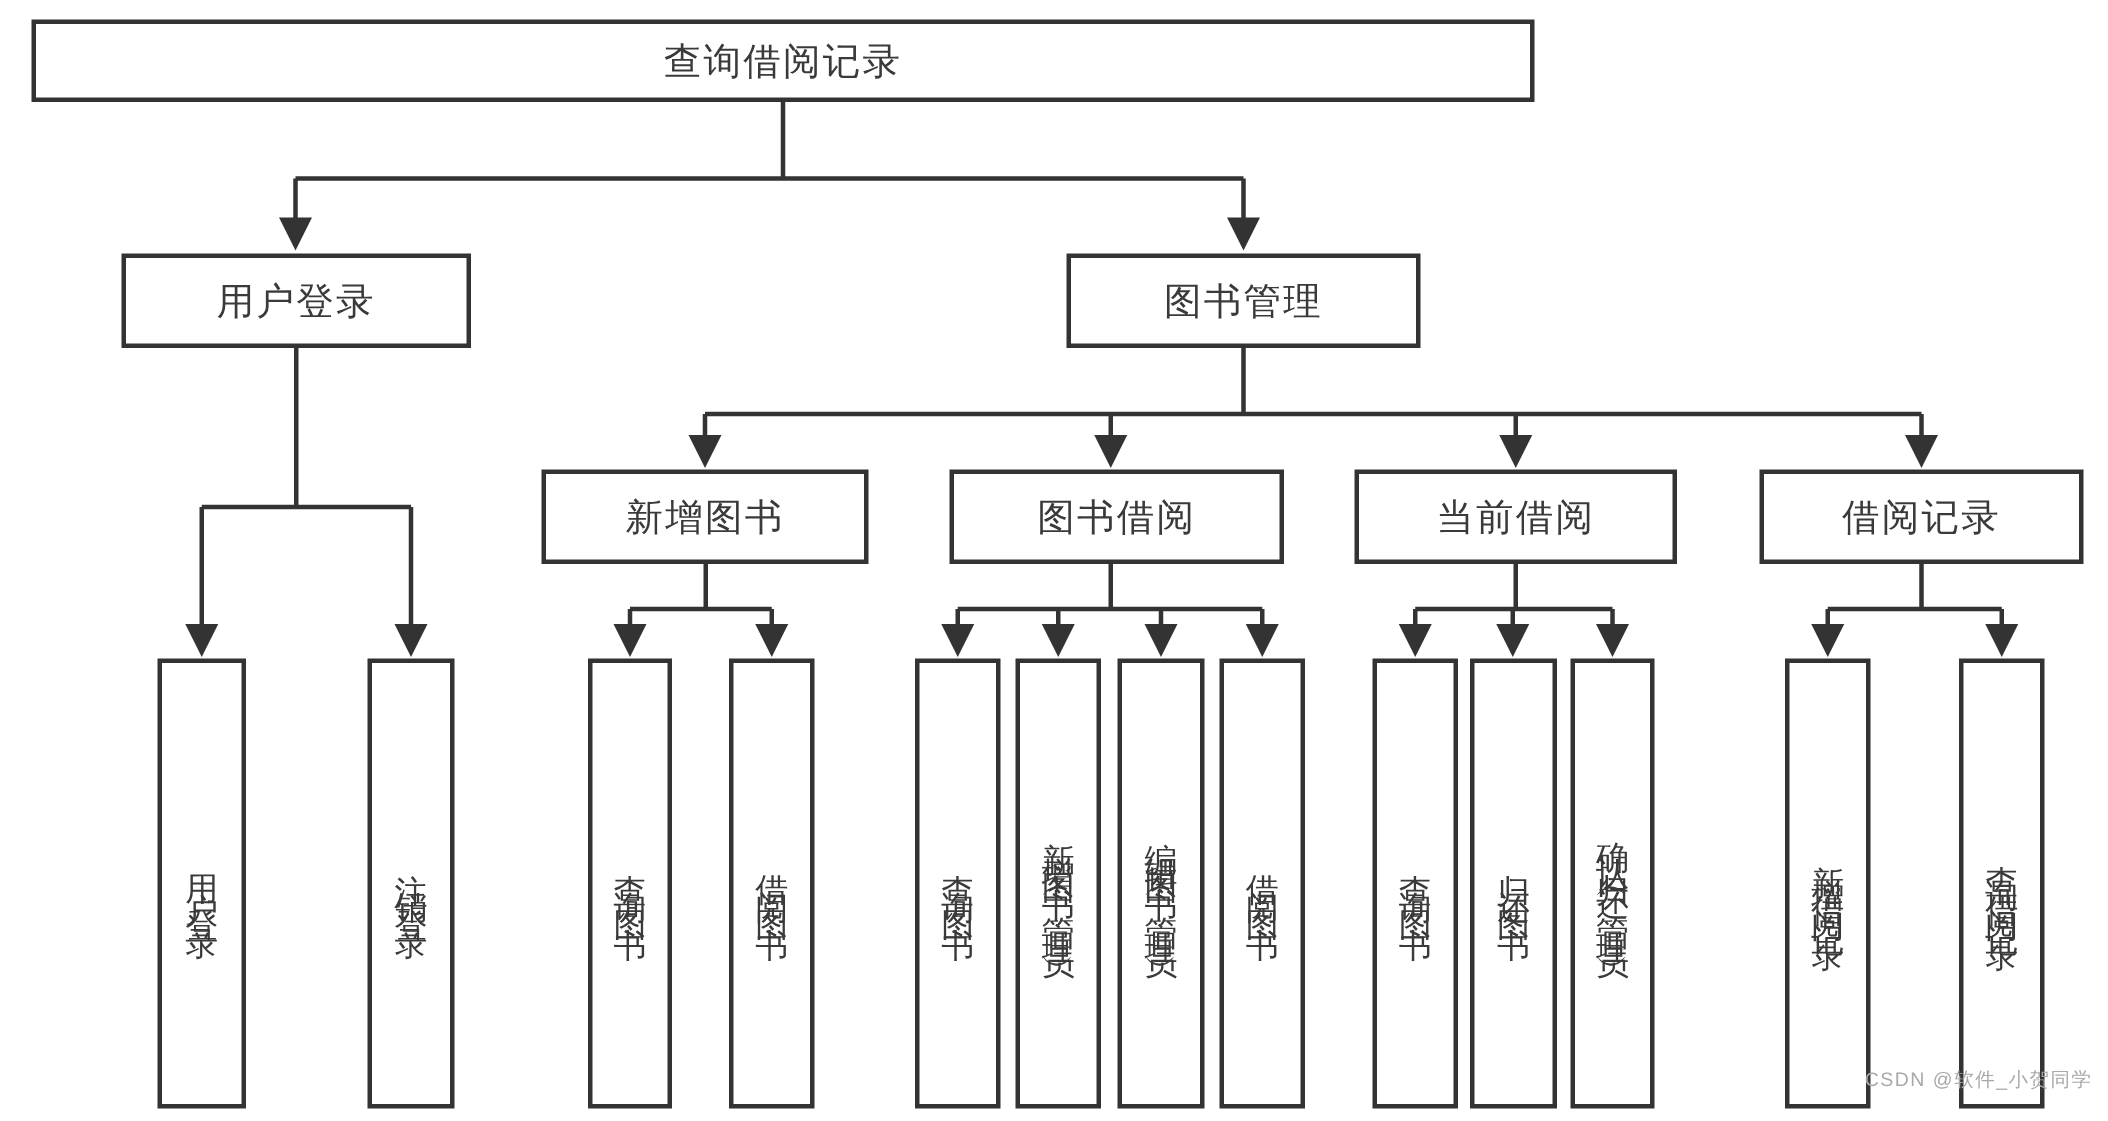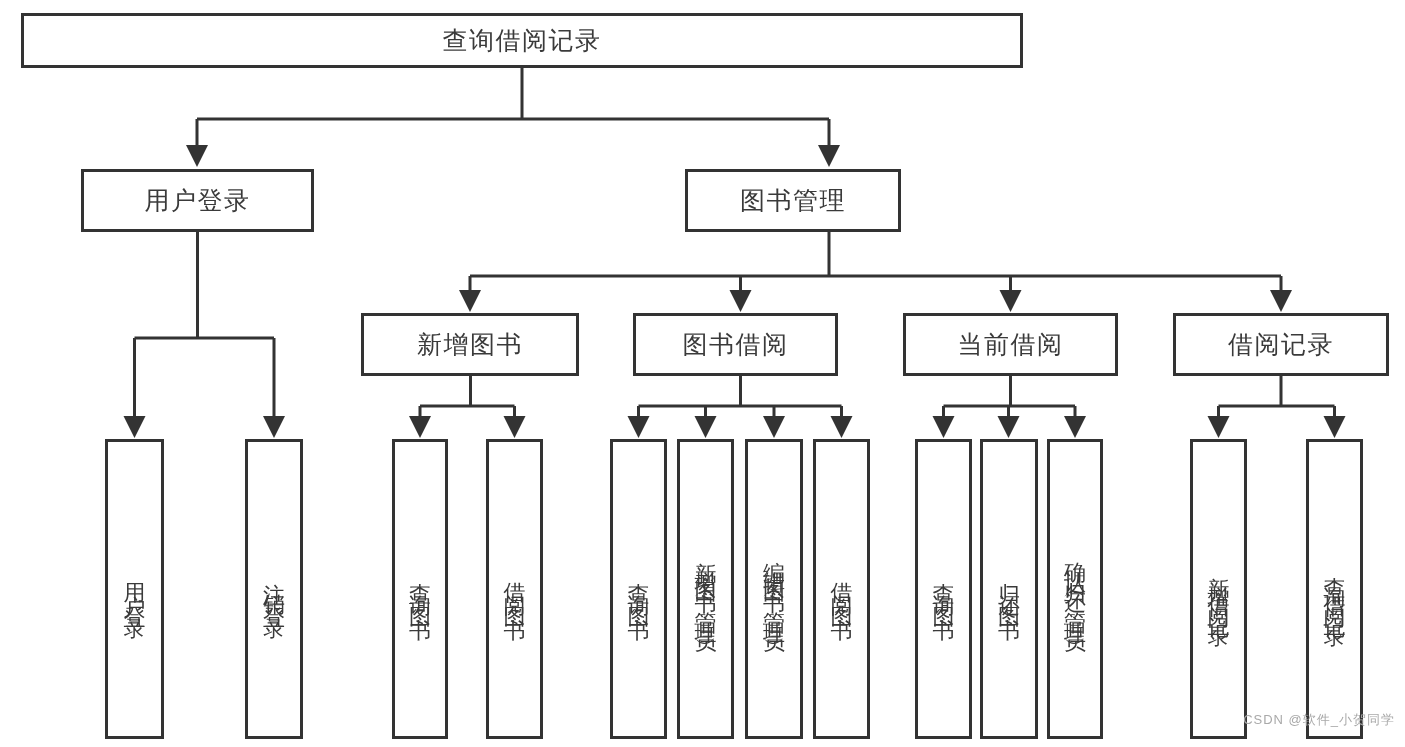--- a/index.html
+++ b/index.html
@@ -86,28 +86,28 @@
     </g>
   </svg>
 
   <div class="node" style="left:21px; top:13px; width:1002px; height:55px">
     <span class="hlabel">查询借阅记录</span>
   </div>
 
   <div class="node" style="left:81px; top:169px; width:233px; height:63px">
     <span class="hlabel">用户登录</span>
   </div>
-  <div class="node" style="left:685px; top:169px; width:216px; height:63px">
+  <div class="node" style="left:711px; top:169px; width:236px; height:63px">
     <span class="hlabel">图书管理</span>
   </div>
 
   <div class="node" style="left:361px; top:313px; width:218px; height:63px">
     <span class="hlabel">新增图书</span>
   </div>
-  <div class="node" style="left:633px; top:313px; width:205px; height:63px">
+  <div class="node" style="left:633px; top:313px; width:223px; height:63px">
     <span class="hlabel">图书借阅</span>
   </div>
   <div class="node" style="left:903px; top:313px; width:215px; height:63px">
     <span class="hlabel">当前借阅</span>
   </div>
   <div class="node" style="left:1173px; top:313px; width:216px; height:63px">
     <span class="hlabel">借阅记录</span>
   </div>
 
   <div class="node" style="left:105px; top:439px; width:59px; height:300px">

